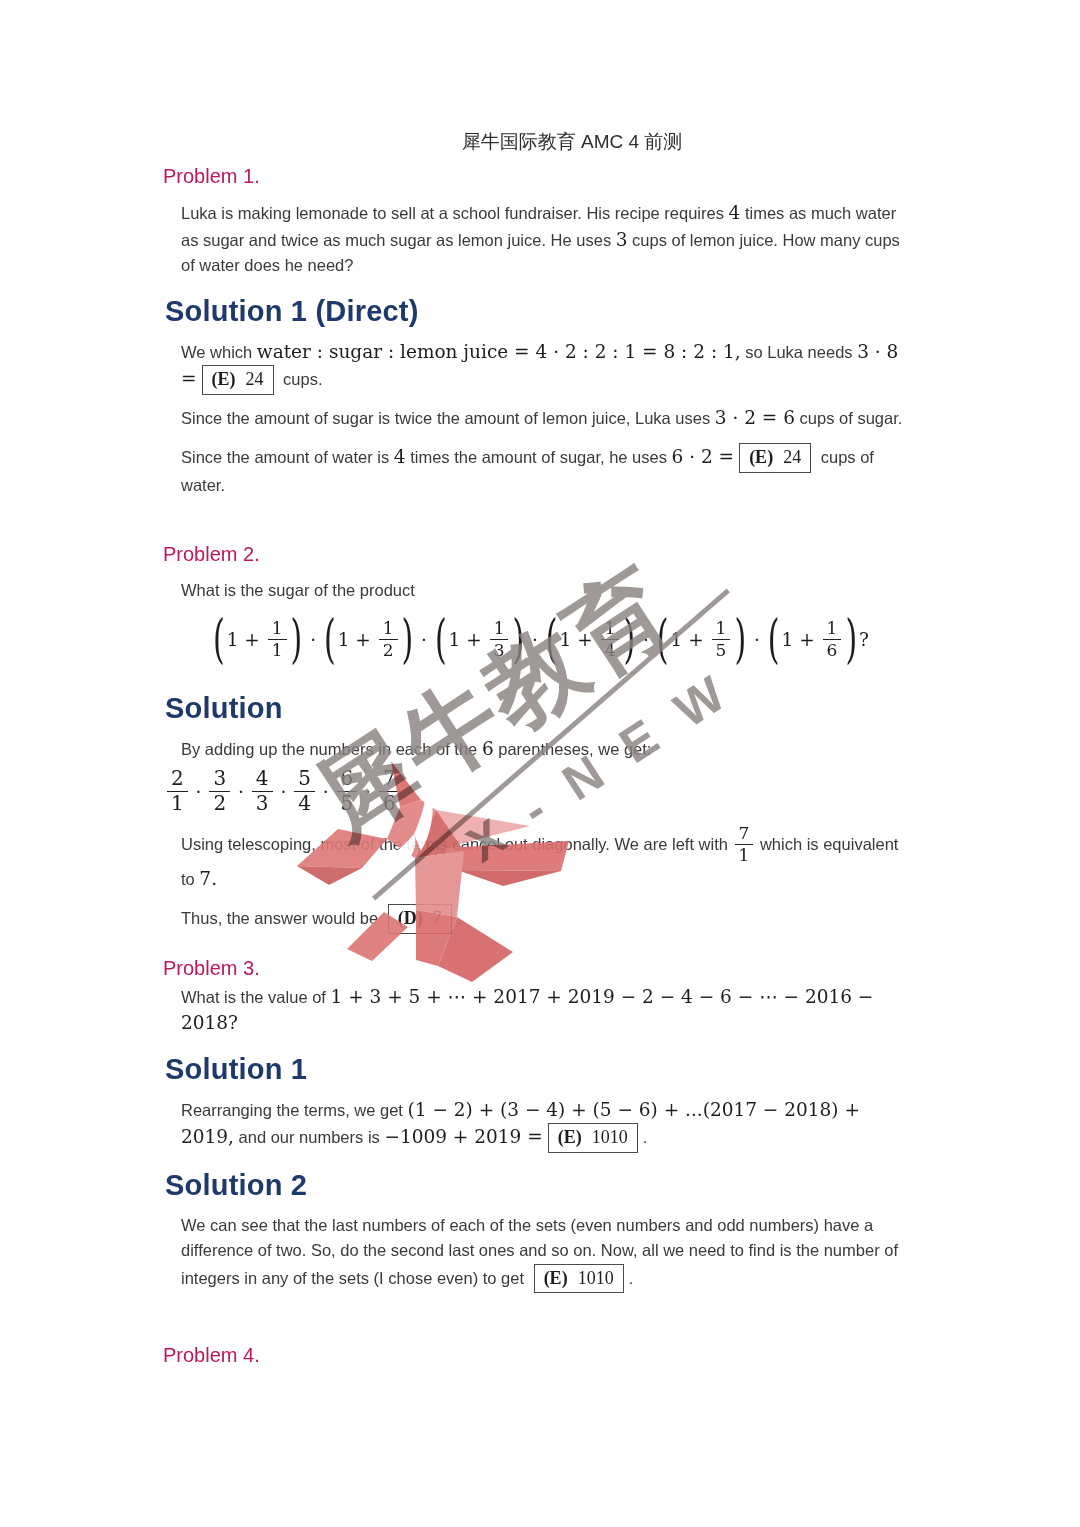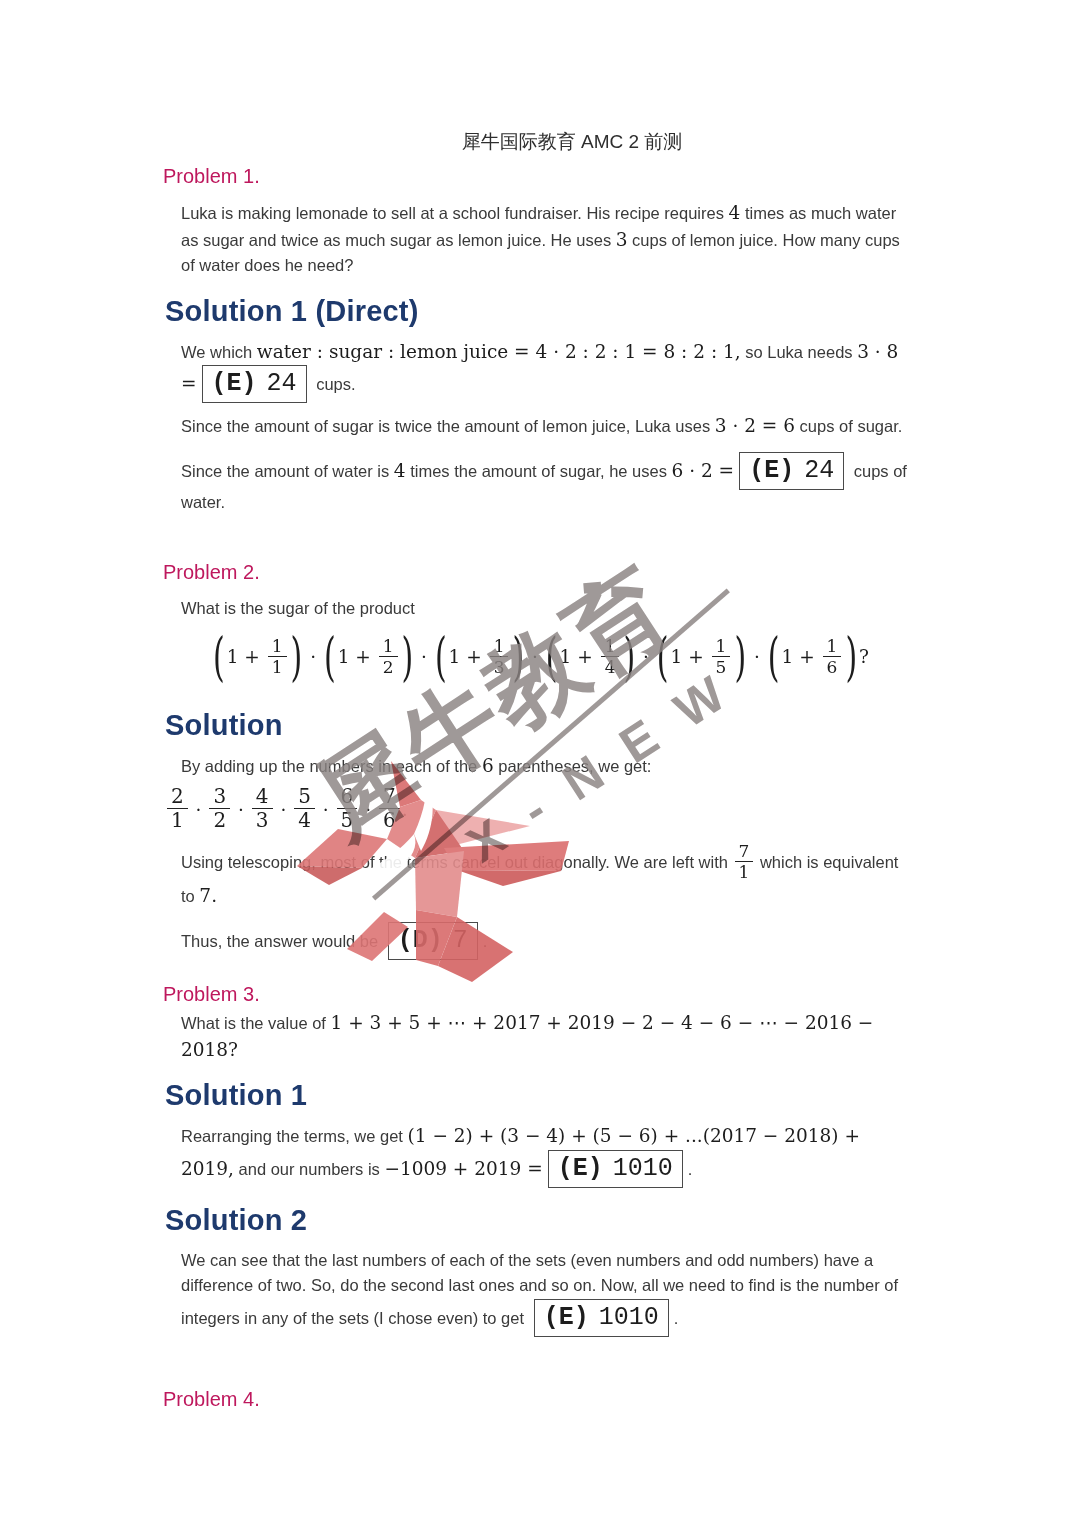--- a/index.html
+++ b/index.html
@@ -6,21 +6,21 @@
   .page{position:relative;width:1080px;height:1527px;background:#fff;overflow:hidden;
         font-family:"Liberation Sans",sans-serif;color:#3a3a3a;}
   .content{position:relative;z-index:1;padding:0 165px;}
   .doc-title{padding-top:128px;text-align:center;font-size:19px;line-height:28px;color:#2e2e2e;transform:translateX(32px);}
   .prob-label{font-size:20px;line-height:28px;color:#be185d;margin:42px 0 0 -2px;}
   .para{font-size:16.5px;line-height:25.5px;color:#3a3a3a;margin:10px 0 0 16px;}
   .sol-head{font-size:29px;line-height:32px;font-weight:700;color:#1e3a6d;margin:16px 0 12px 0;letter-spacing:.2px;}
   .text-run{font-family:"Liberation Sans",sans-serif;}
   .math-run{font-family:"DejaVu Serif","Liberation Serif",serif;font-size:18.5px;color:#1d1d1d;}
   .answer-box{display:inline-block;border:1.5px solid #4a4a4a;padding:2px 9px 3px 9px;margin:0 5px;
-              font-family:Liberation Mono, monospace;font-size:25px;color:#1d1d1d;line-height:1.25;}
+              font-family:Liberation Serif, serif;font-size:18px;color:#1d1d1d;line-height:1.25;}
   .answer-box .bl{font-weight:700;margin-right:10px;}
   .frac{display:inline-block;text-align:center;vertical-align:middle;position:relative;top:-2px;
         font-family:"DejaVu Serif","Liberation Serif",serif;font-size:17px;color:#1d1d1d;line-height:1.08;margin:0 2px;}
   .frac .num{display:block;border-bottom:1.4px solid #222;padding:0 4px 1px 4px;}
   .frac .den{display:block;padding-top:1px;}
   .formula{text-align:center;margin-top:2px;height:70px;line-height:66px;white-space:nowrap;}
   .formula .math-run{vertical-align:middle;}
   .formula .frac{vertical-align:middle;top:0;}
   .bigp{display:inline-block;font-family:"DejaVu Serif","Liberation Serif",serif;font-size:30px;color:#1d1d1d;
         transform:scaleY(1.75);transform-origin:center;vertical-align:middle;padding:0 2px;}
@@ -40,21 +40,21 @@
   .wm-line{width:470px;border-top:5px solid #8a8281;margin:-4px 0 14px 50px;transform:rotate(-8deg);}
   .wm-en{font-size:50px;font-weight:700;color:#8a8281;letter-spacing:32px;white-space:nowrap;margin-left:130px;}
   .wm-logo{position:absolute;left:287px;top:756px;mix-blend-mode:multiply;opacity:.9;}
 </style>
 </head>
 <body>
 
 <div class="page">
   <div class="content">
 
-    <div class="doc-title">犀牛国际教育 AMC 2 前测</div>
+    <div class="doc-title">犀牛国际教育 AMC 4 前测</div>
 
     <div class="prob-label" id="p1-label">Problem 1.</div>
     <p class="para"><span class="text-run">Luka is making lemonade to sell at a school fundraiser. His recipe requires </span><span class="math-run">4</span><span class="text-run"> times as much water as sugar and twice as much sugar as lemon juice. He uses </span><span class="math-run">3</span><span class="text-run"> cups of lemon juice. How many cups of water does he need?</span></p>
 
     <h2 class="sol-head">Solution 1 (Direct)</h2>
     <p class="para"><span class="text-run">We which </span><span class="math-run">water : sugar : lemon juice = 4 · 2 : 2 : 1 = 8 : 2 : 1,</span><span class="text-run"> so Luka needs </span><span class="math-run">3 · 8 =</span><span class="answer-box"><span class="bl">(E)</span><span class="bv">24</span></span><span class="text-run"> cups.</span></p>
 
     <p class="para"><span class="text-run">Since the amount of sugar is twice the amount of lemon juice, Luka uses </span><span class="math-run">3 · 2 = 6</span><span class="text-run"> cups of sugar.</span></p>
     <p class="para mt12"><span class="text-run">Since the amount of water is </span><span class="math-run">4</span><span class="text-run"> times the amount of sugar, he uses </span><span class="math-run">6 · 2 =</span><span class="answer-box"><span class="bl">(E)</span><span class="bv">24</span></span><span class="text-run"> cups of water.</span></p>
 

